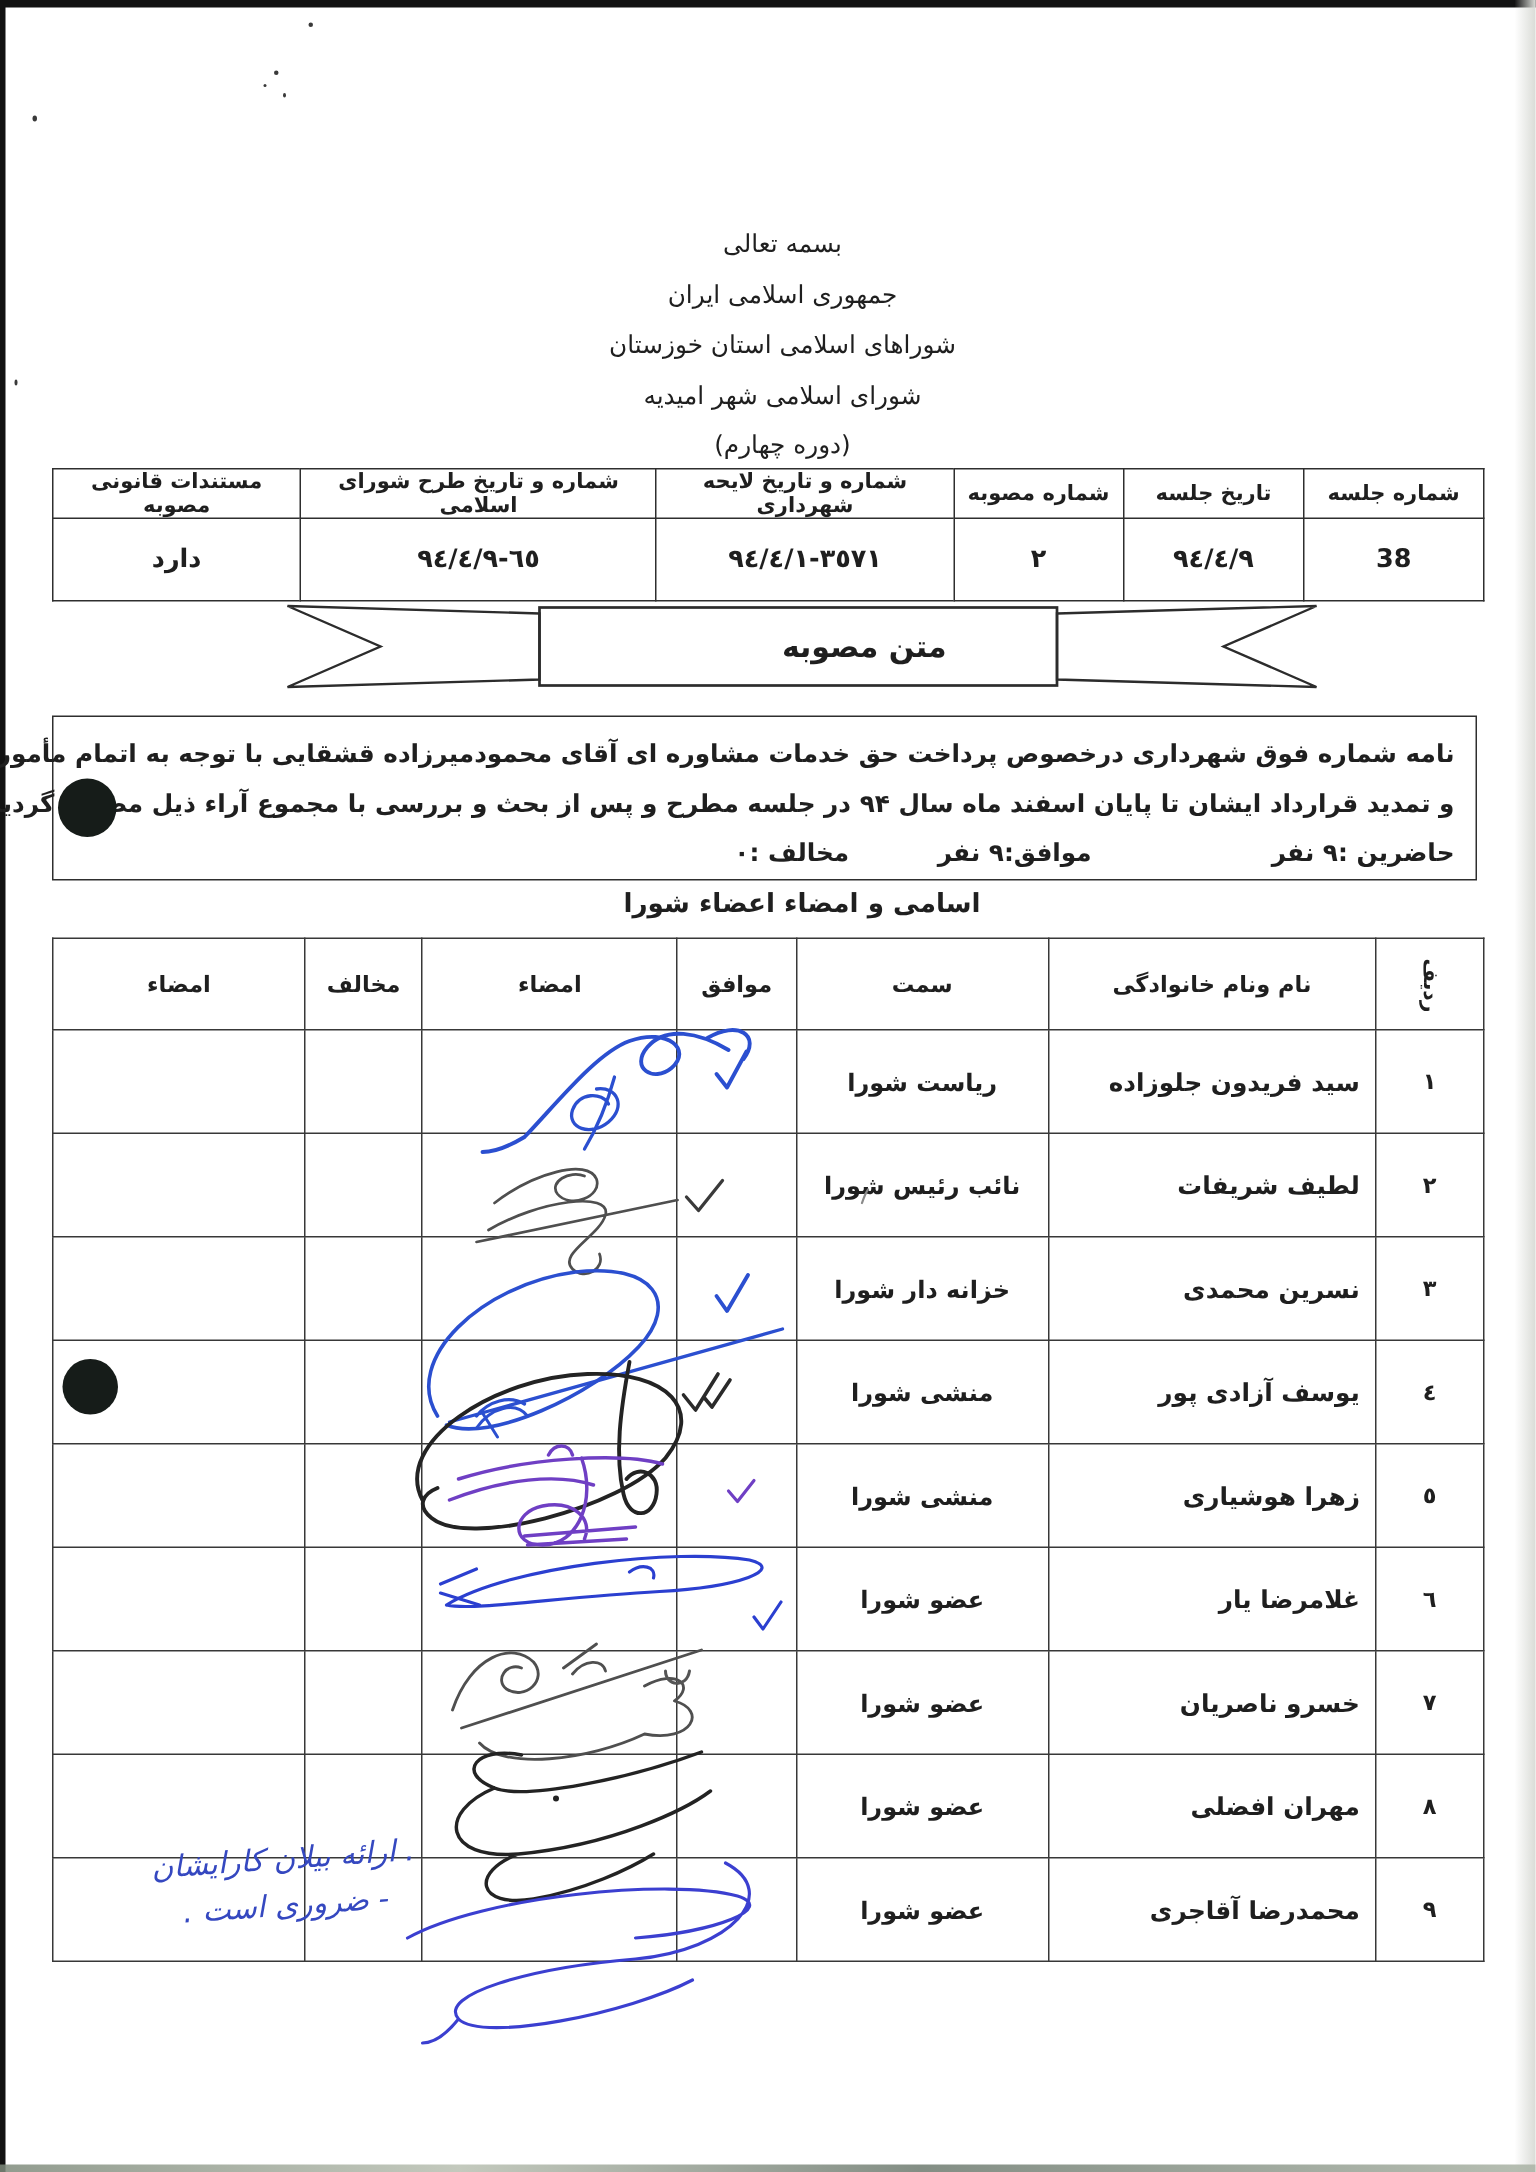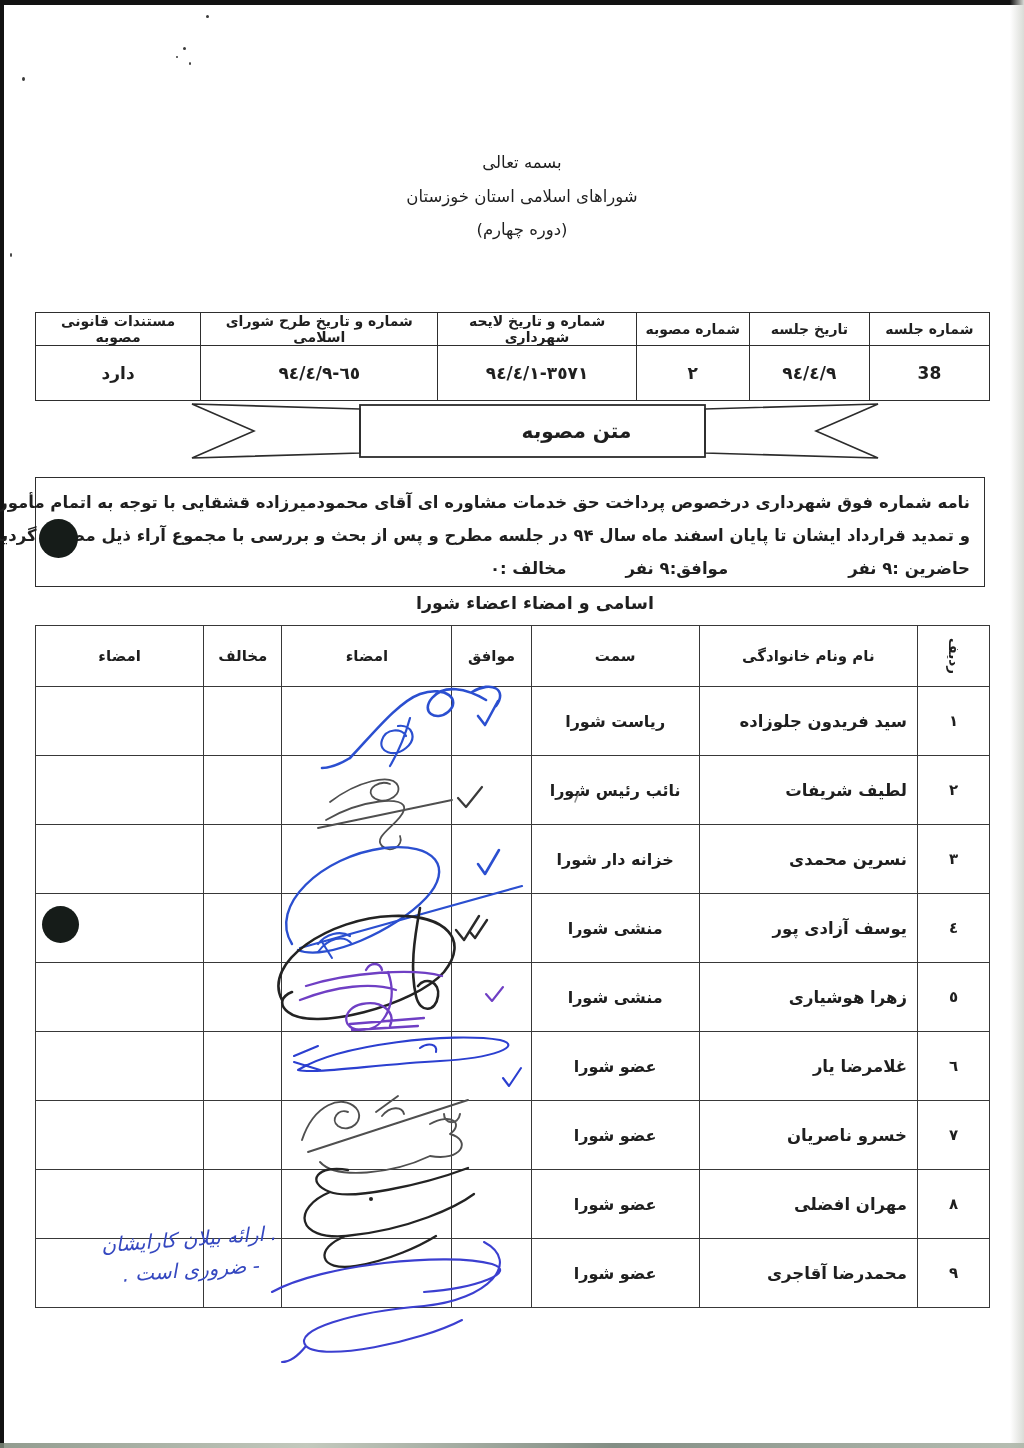--- a/index.html
+++ b/index.html
@@ -77,21 +77,23 @@
   <div class="edge-bottom"></div>
   <div class="speck" style="left:183px;top:47px;width:3px;height:3px"></div>
   <div class="speck" style="left:189px;top:62px;width:2px;height:3px"></div>
   <div class="speck" style="left:176px;top:56px;width:2px;height:2px"></div>
   <div class="speck" style="left:206px;top:15px;width:3px;height:3px"></div>
   <div class="speck" style="left:22px;top:77px;width:3px;height:4px"></div>
   <div class="speck" style="left:10px;top:253px;width:2px;height:4px"></div>
 
   <header class="doc-header">
     <div class="h-line">بسمه تعالی</div>
+    <div class="h-line">جمهوری اسلامی ایران</div>
     <div class="h-line">شوراهای اسلامی استان خوزستان</div>
+    <div class="h-line">شورای اسلامی شهر امیدیه</div>
     <div class="h-line">(دوره چهارم)</div>
   </header>
 
   <table class="info-table">
     <colgroup>
       <col style="width:120px">
         <col style="width:120px">
         <col style="width:113px">
       <col style="width:198px">
         <col style="width:237px">

